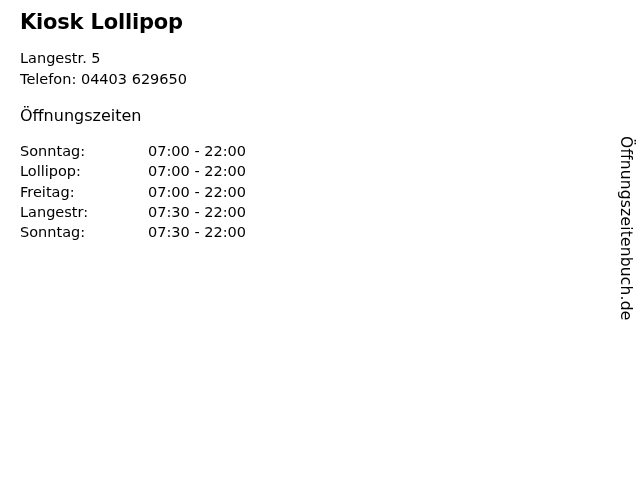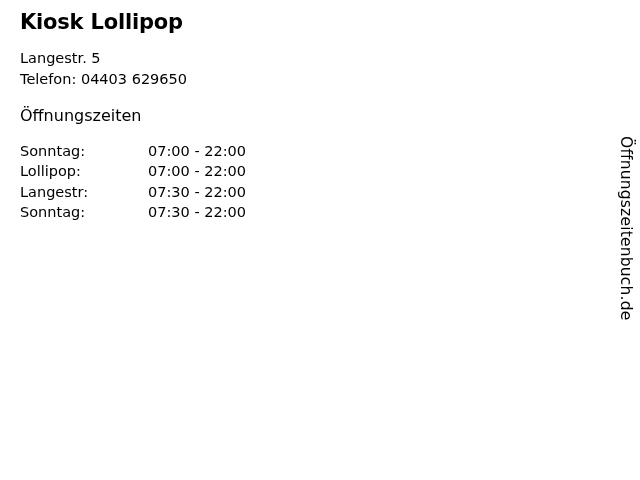--- a/index.html
+++ b/index.html
@@ -116,20 +116,24 @@
       <tbody>
         <tr>
           <td class="day-cell">Sonntag:</td>
           <td class="time-cell">07:00 - 22:00</td>
         </tr>
         <tr>
           <td class="day-cell">Lollipop:</td>
           <td class="time-cell">07:00 - 22:00</td>
         </tr>
         <tr>
+          <td class="day-cell">Freitag:</td>
+          <td class="time-cell">07:00 - 22:00</td>
+        </tr>
+        <tr>
           <td class="day-cell">Langestr:</td>
           <td class="time-cell">07:30 - 22:00</td>
         </tr>
         <tr>
           <td class="day-cell">Sonntag:</td>
           <td class="time-cell">07:30 - 22:00</td>
         </tr>
       </tbody>
     </table>
 

